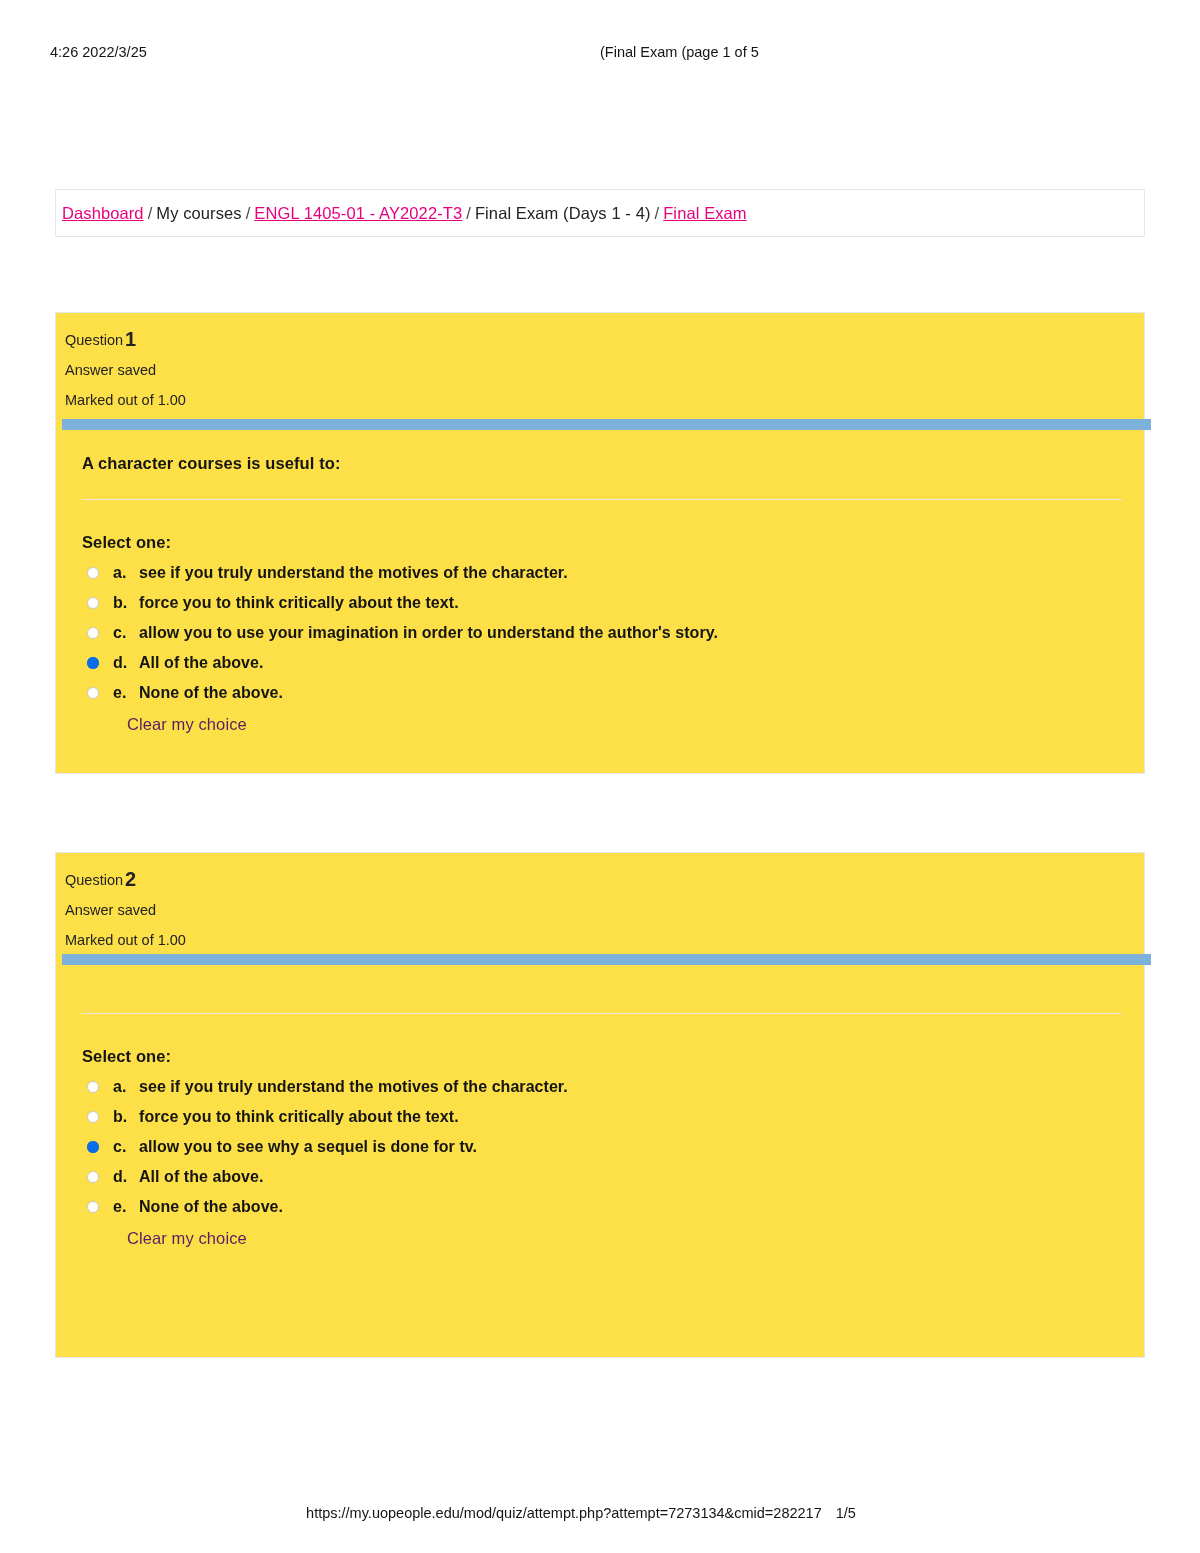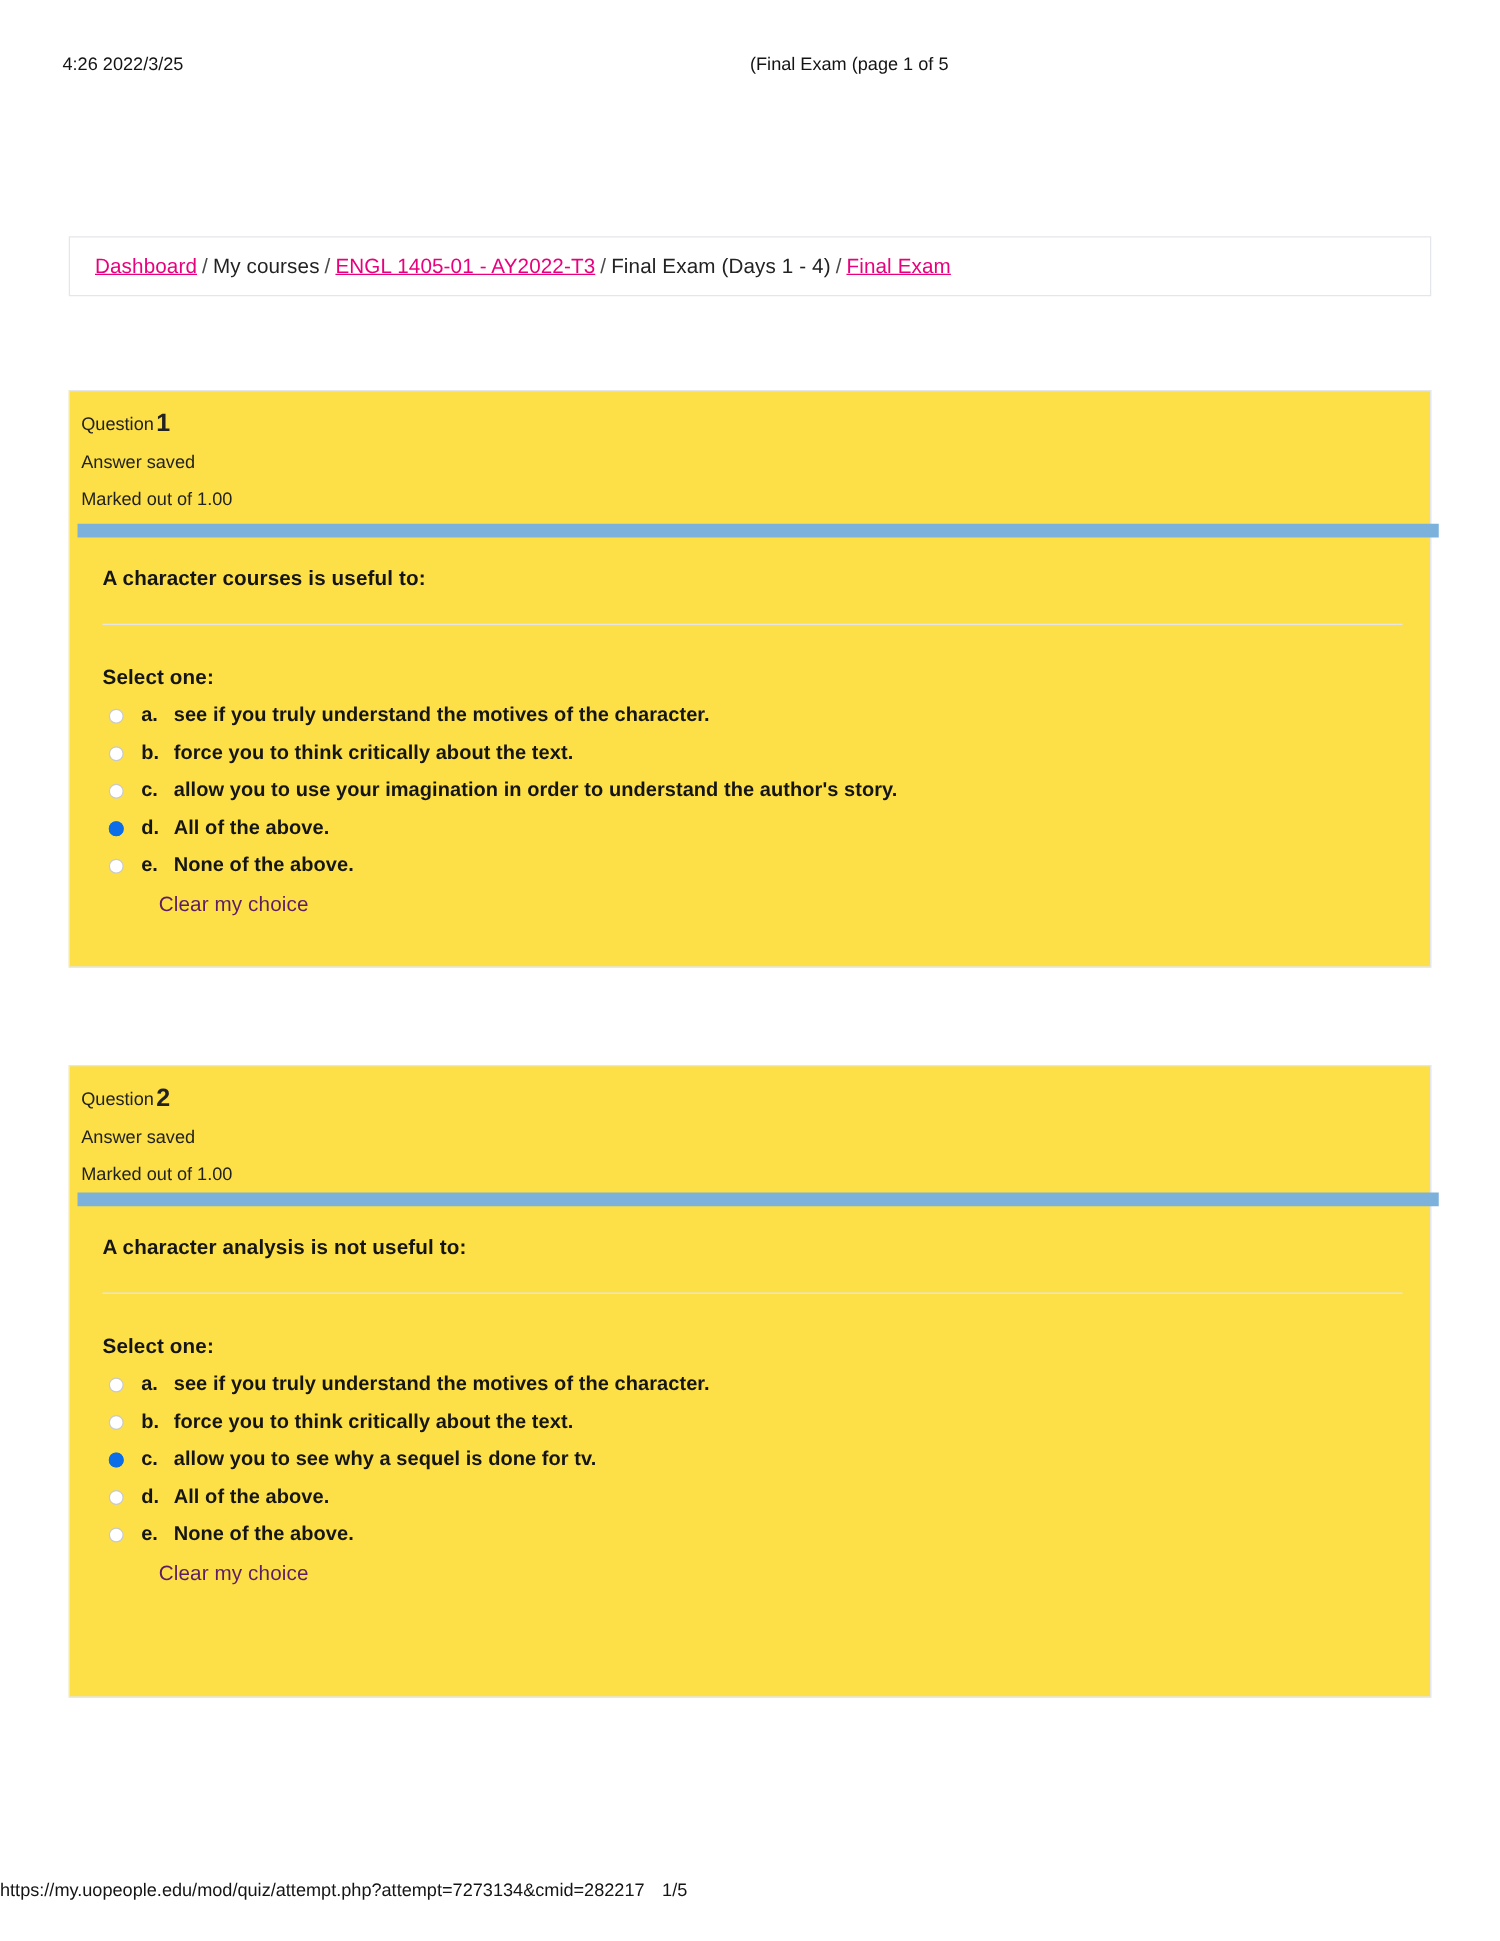--- a/index.html
+++ b/index.html
@@ -49,21 +49,21 @@
 
   
   .breadcrumb-box {
     box-sizing: border-box;
     width: 1090px;
     height: 48px;
     border: 1px solid #e3e6ea;
     background: #ffffff;
     display: flex;
     align-items: center;
-    padding-left: 20px;
+    padding-left: 6px;
   }
   .breadcrumb {
     font-size: 16.5px;
     line-height: 20px;
     white-space: nowrap;
     letter-spacing: 0.1px;
   }
   .bc-link {
     color: #e8007d;
     text-decoration: underline;
@@ -206,21 +206,21 @@
 
   
   .print-footer {
     position: absolute;
     left: 0;
     top: 1505px;
     width: 1200px;
     height: 20px;
     font-size: 14.5px;
     color: #141414;
-    text-align: left;
+    text-align: center;
     white-space: nowrap;
   }
   .print-footer .pf-url { padding-right: 14px; }
   .print-footer .pf-page { padding-right: 38px; }
 </style>
 </head>
 <body>
 
 <div class="print-header">
   <span class="ph-left">‎4:26 2022/3/25</span>
@@ -282,21 +282,20 @@
   <div class="question-card" id="q2-card">
     <div class="q-info">
       <div class="q-info-line">
         <span class="q-number-label">Question</span><span class="q-number-val">2</span>
       </div>
       <div class="q-info-line">Answer saved</div>
       <div class="q-info-line">Marked out of 1.00</div>
     </div>
     <div class="q-bluebar"></div>
     <div class="q-body">
-      <div class="q-text">A character analysis is not useful to:</div>
       <div class="q-rule"></div>
       <div class="select-one">Select one:</div>
       <div class="answers" id="q2-answers">
           <div class="answer-row">
             <span class="radio"></span>
             <span class="ans-letter">a.</span>
             <span class="ans-text">see if you truly understand the motives of the character.</span>
           </div>
           <div class="answer-row">
             <span class="radio"></span>

